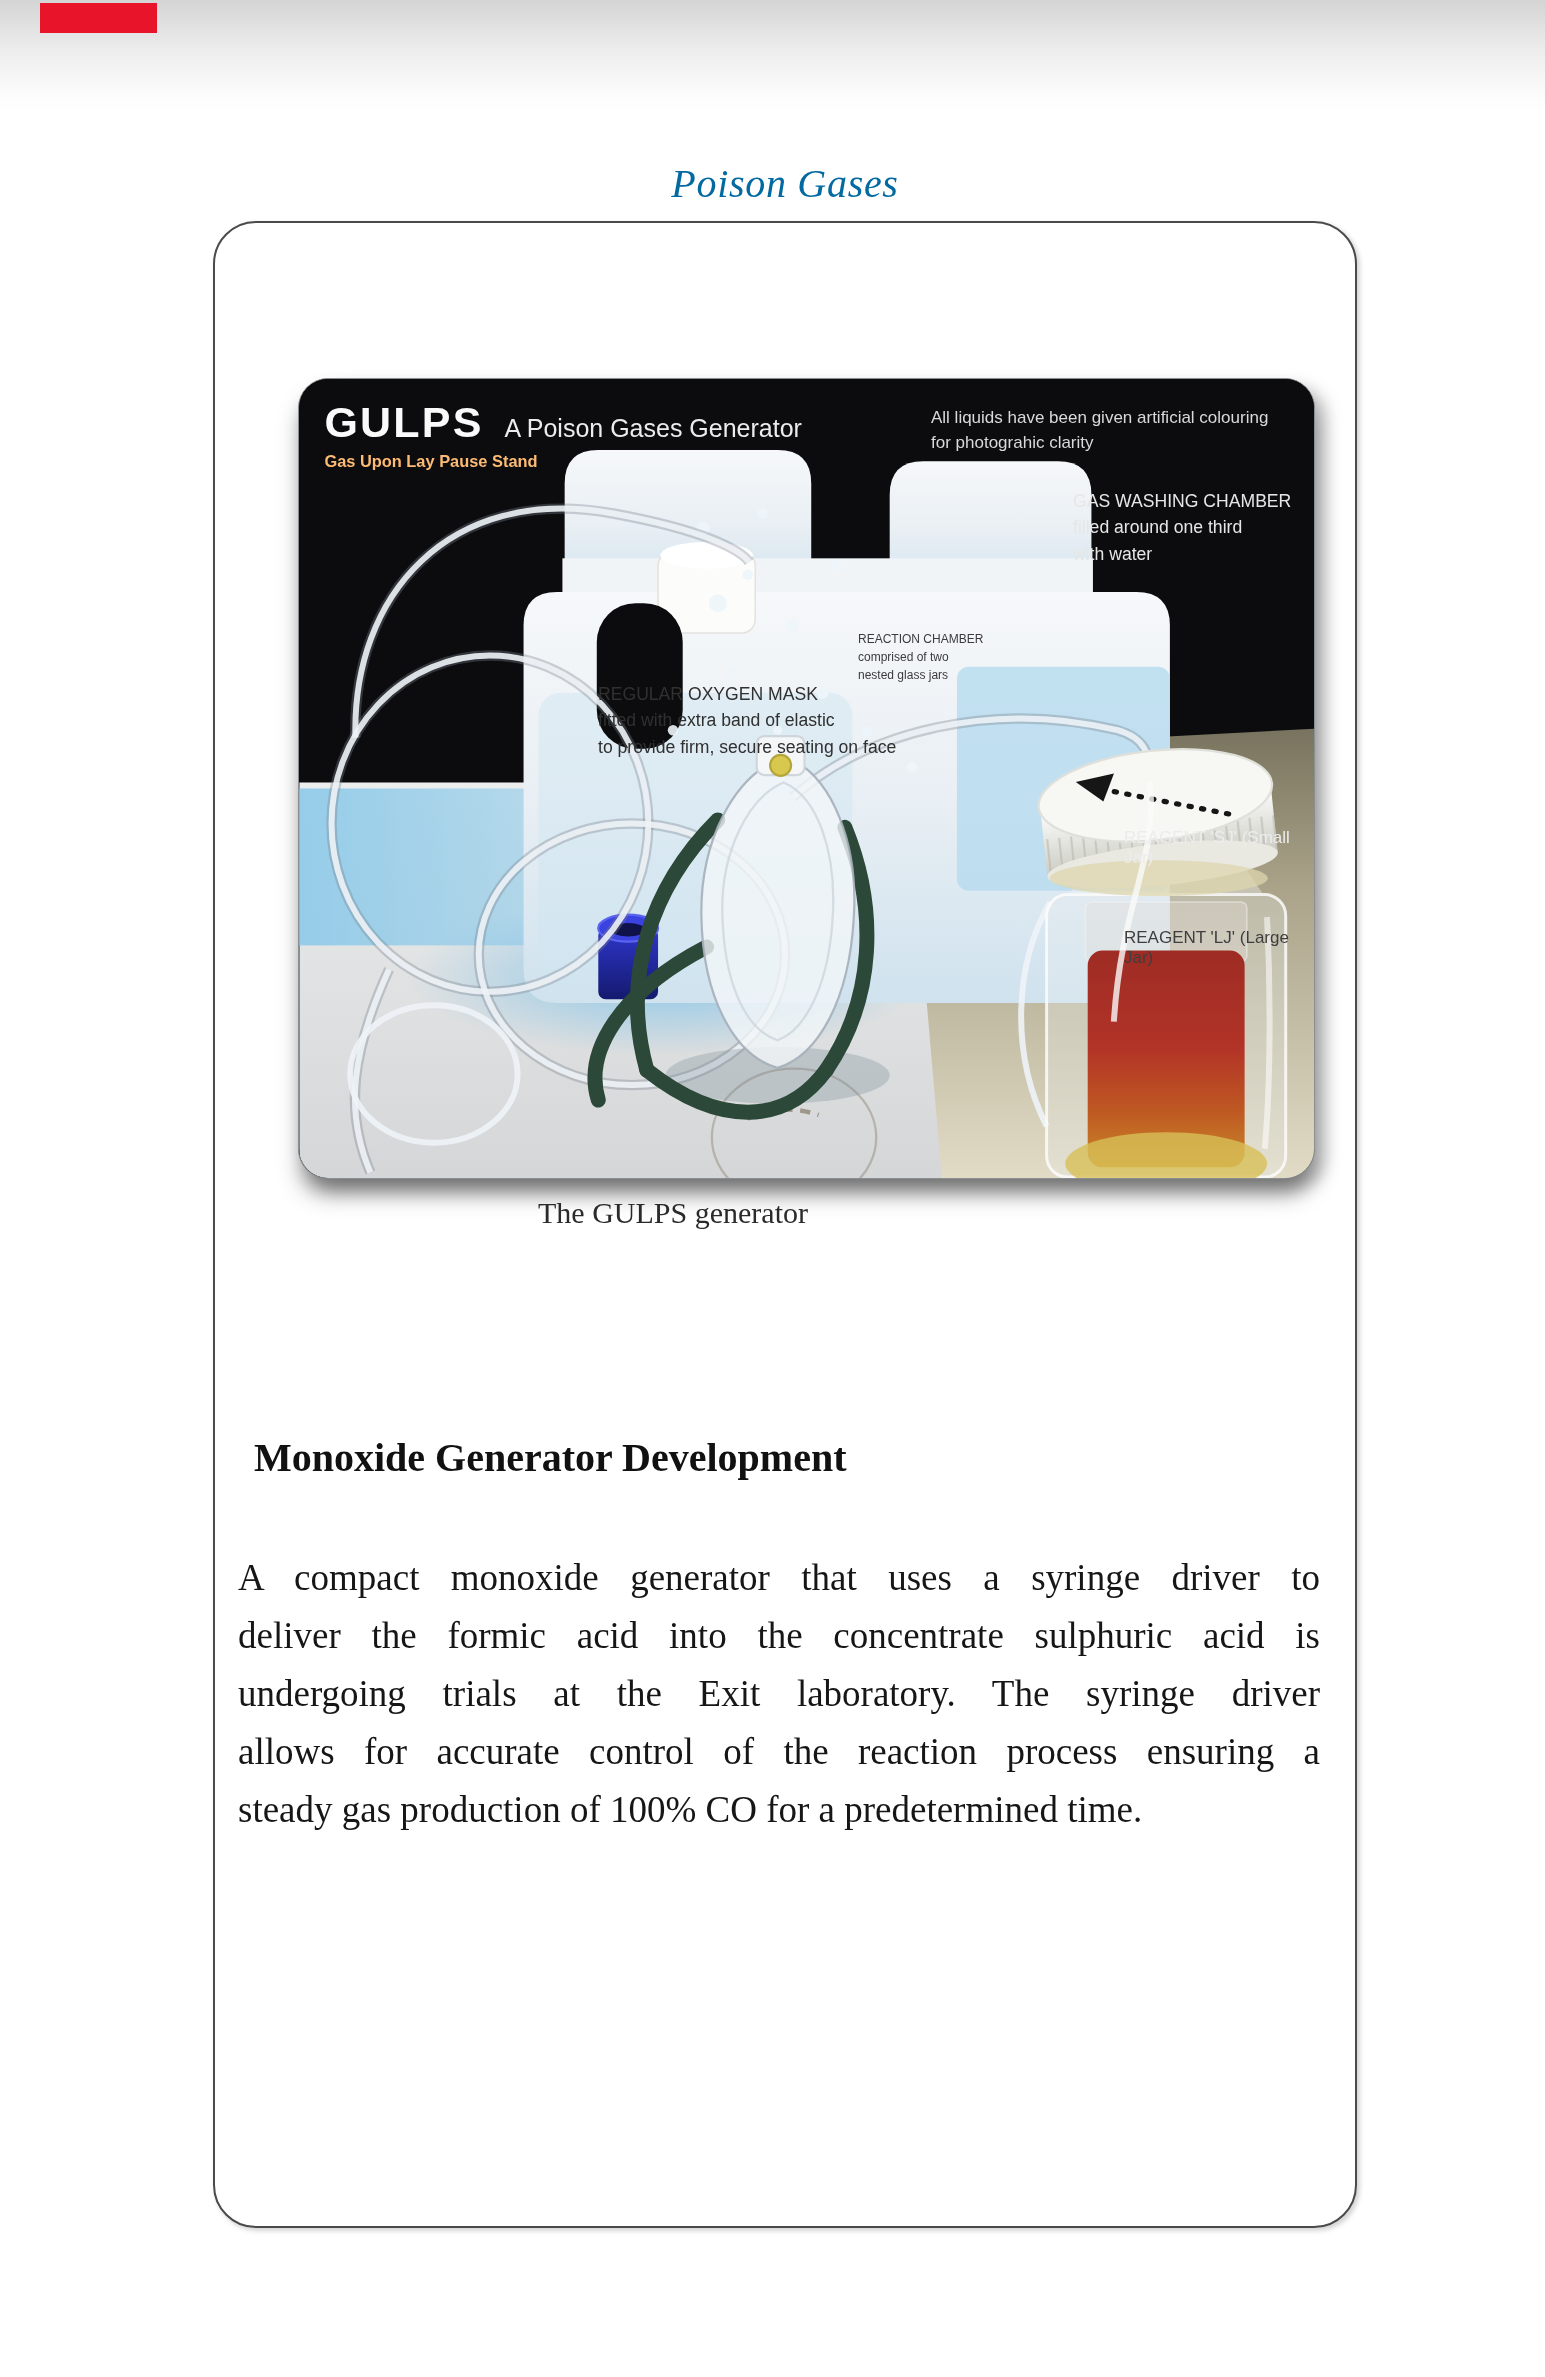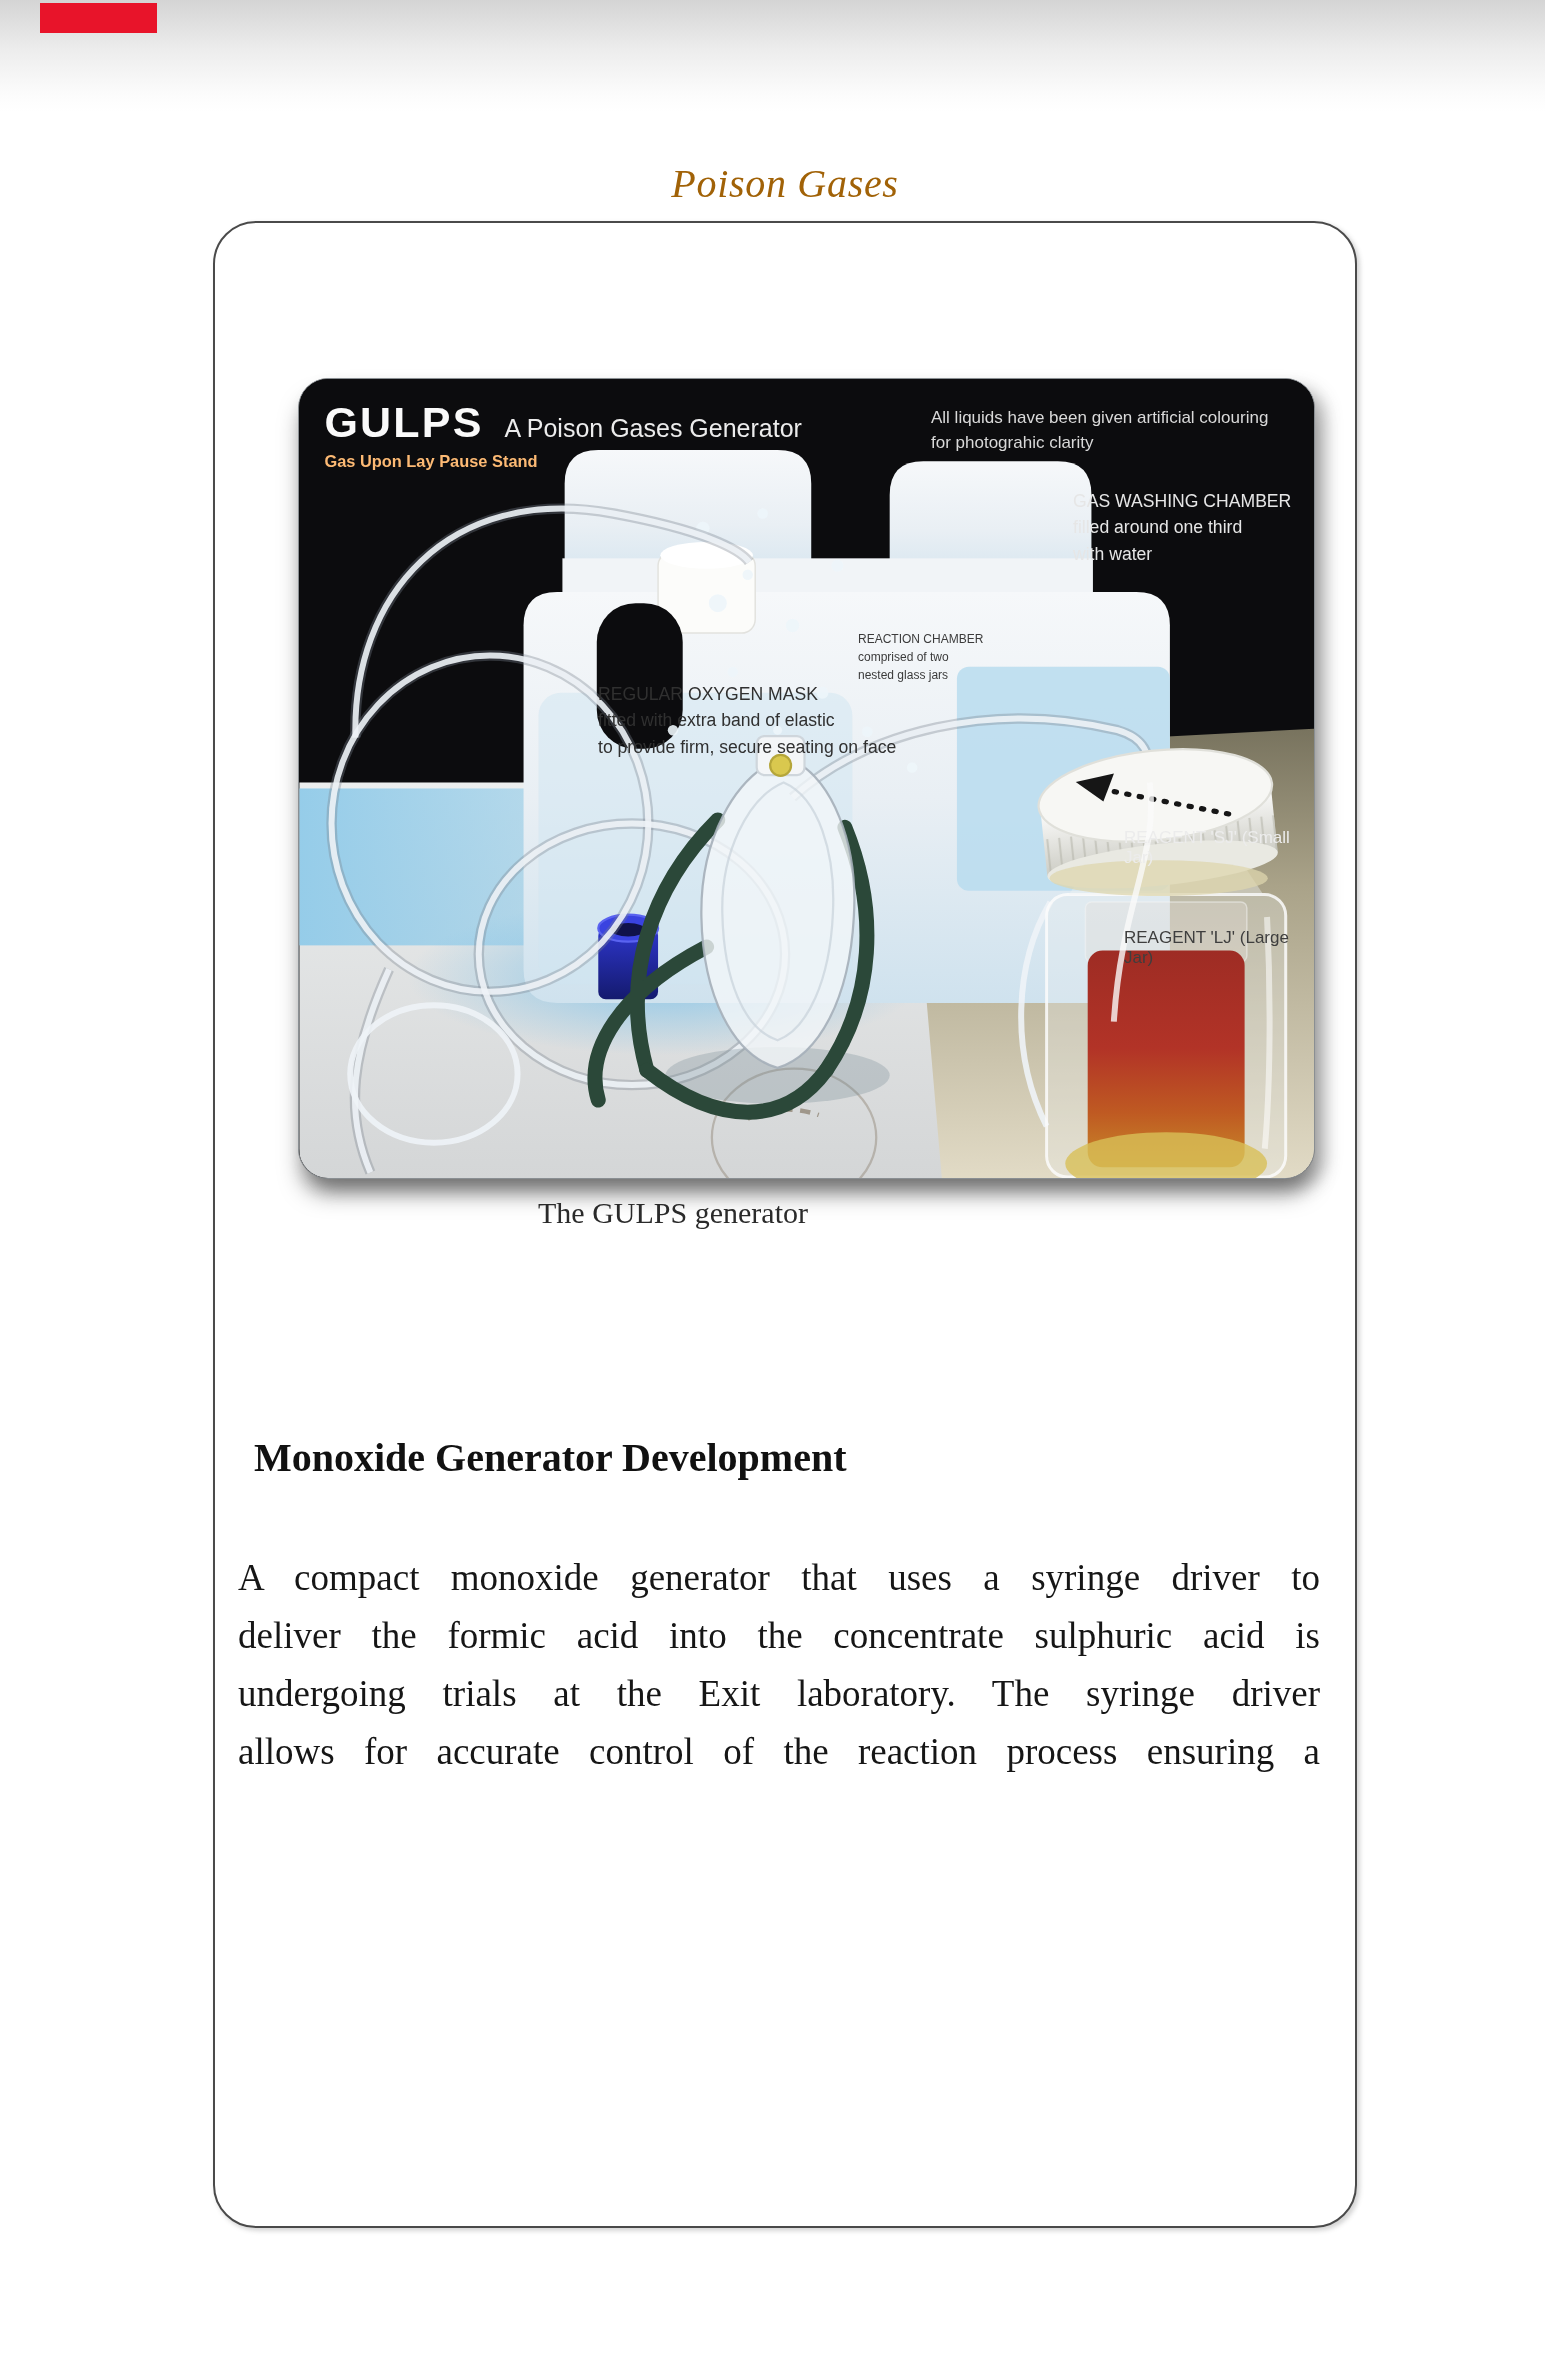--- a/index.html
+++ b/index.html
@@ -5,21 +5,21 @@
   html,body{margin:0;padding:0;}
   body{width:1545px;height:2377px;background:#ffffff;position:relative;
        font-family:"Liberation Serif",serif;color:#1c1c1c;overflow:hidden;}
   #page{position:absolute;inset:0;}
 
   .top-strip{position:absolute;left:0;top:0;width:1545px;height:112px;
     background:linear-gradient(#d4d4d4 0%,#ededed 45%,#fcfcfc 85%,#ffffff 100%);}
   .red-marker{position:absolute;left:40px;top:3px;width:117px;height:30px;background:#e8142a;}
 
   .page-title{position:absolute;left:213px;top:160px;width:1144px;text-align:center;
-    font-style:italic;font-size:40px;color:#a16207;letter-spacing:0.7px;}
+    font-style:italic;font-size:40px;color:#0369a1;letter-spacing:0.7px;}
 
   .content-frame{position:absolute;left:213px;top:221px;width:1144px;height:2007px;
     border:2.2px solid #4a4a4a;border-radius:43px;box-sizing:border-box;background:#ffffff;
     box-shadow:2.2px 2.2px 4.5px rgba(90,90,90,0.25);}
 
   .photo-figure{position:absolute;left:298px;top:378px;width:1017px;height:801px;
     border:1.5px solid #8a8f93;border-radius:30px;box-sizing:border-box;overflow:hidden;
     background:#0c0c0e;
     box-shadow:0 18px 22.4px -4.5px rgba(45,45,45,0.55), 10.5px 9px 16.4px rgba(80,80,80,0.35);}
   .photo-figure svg{position:absolute;inset:0;display:block;}
@@ -218,16 +218,17 @@
 
   <div class="photo-caption">The GULPS generator</div>
 
   <div class="section-heading">Monoxide Generator Development</div>
 
   <div class="paragraph">
     <div class="pline">A compact monoxide generator that uses a syringe driver to</div>
     <div class="pline">deliver the formic acid into the concentrate sulphuric acid is</div>
     <div class="pline">undergoing trials at the Exit laboratory. The syringe driver</div>
     <div class="pline">allows for accurate control of the reaction process ensuring a</div>
+    <div class="pline last">steady gas production of 100% CO for a predetermined time.</div>
   </div>
 
 </div>
 
 
 </body></html>

